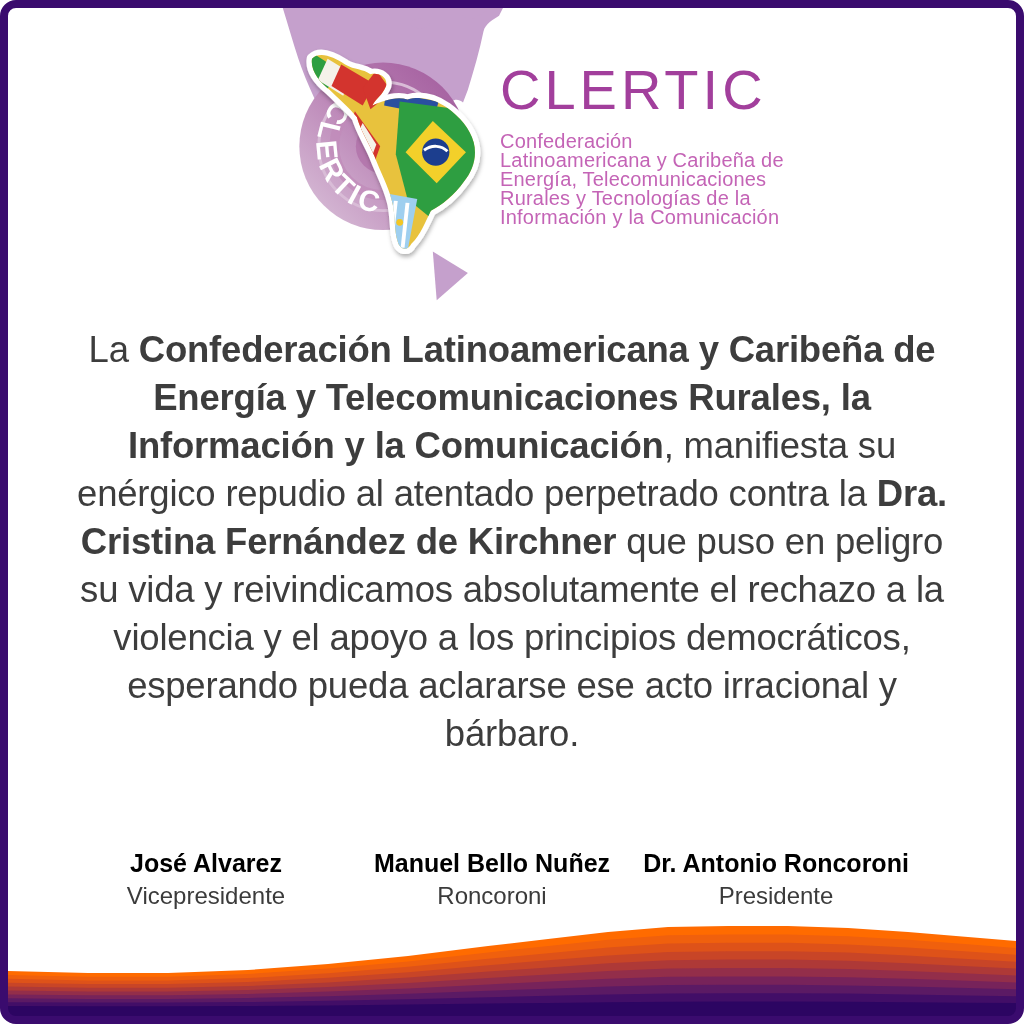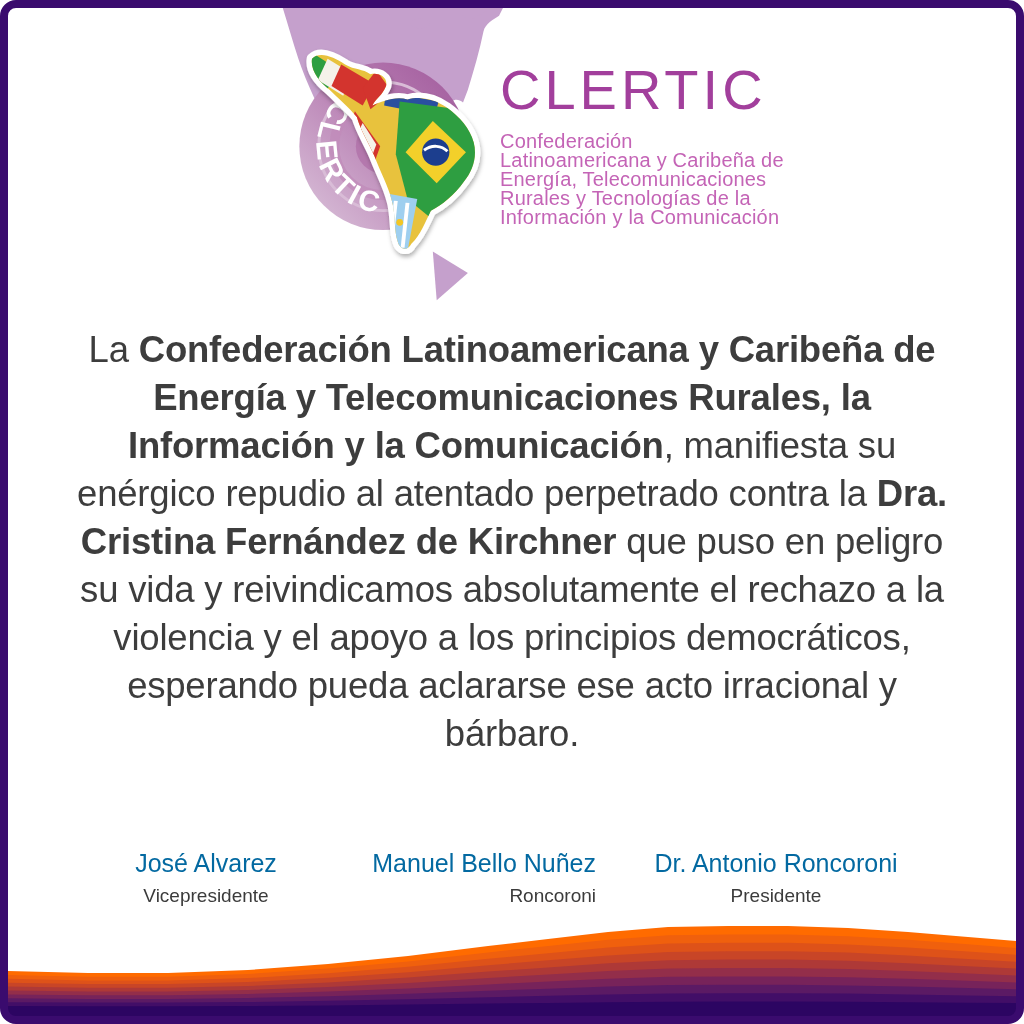--- a/index.html
+++ b/index.html
@@ -23,24 +23,24 @@
   }
   .statement{
     position:absolute;left:62px;top:326px;width:900px;z-index:2;
     font-size:36.5px;line-height:48px;text-align:center;
     color:var(--body-text,#3d3d3d);letter-spacing:-0.2px;
   }
   .statement .b{font-weight:700;}
   .signatures{position:absolute;left:0;top:848px;width:1024px;height:70px;z-index:2;}
   .sig{position:absolute;text-align:center;}
   .sig-1{left:66px;width:280px;}
-  .sig-2{left:316px;width:280px;text-align:right;}
+  .sig-2{left:352px;width:280px;}
   .sig-3{left:626px;width:300px;text-align:center;}
-  .sig-name{font-size:25px;font-weight:400;color:#0369a1;line-height:30px;}
-  .sig-role{font-size:19px;font-weight:400;color:#3b3b3b;margin-top:7px;line-height:22px;}
+  .sig-name{font-size:25px;font-weight:700;color:#000000;line-height:30px;}
+  .sig-role{font-size:24px;font-weight:400;color:#3b3b3b;margin-top:7px;line-height:22px;}
   .wave-wrap{position:absolute;left:8px;right:8px;bottom:8px;height:102px;z-index:3;}
   .wave-wrap svg{display:block;width:100%;height:100%;}
 </style>
 </head>
 <body>
 
 <div class="canvas">
 
   <svg class="logo-svg" viewBox="0 0 260 310" xmlns="http://www.w3.org/2000/svg" xmlns:xlink="http://www.w3.org/1999/xlink">
     <defs>

